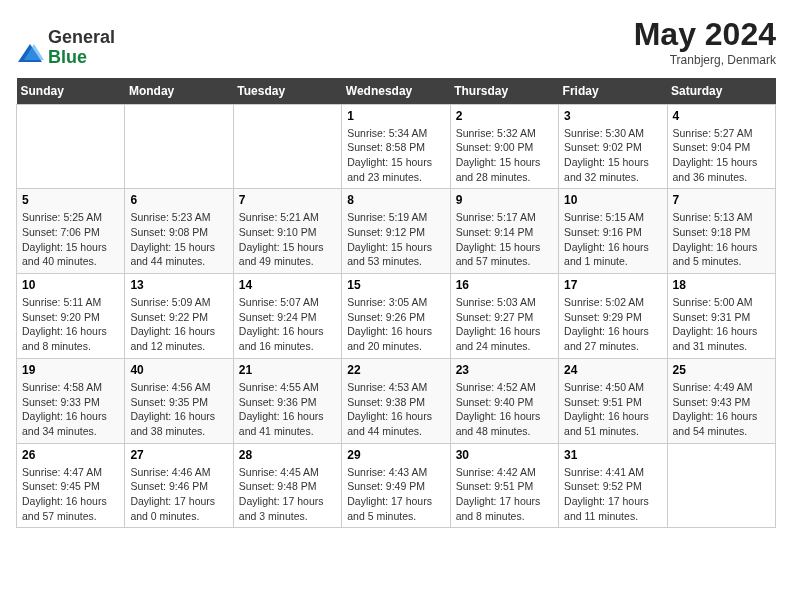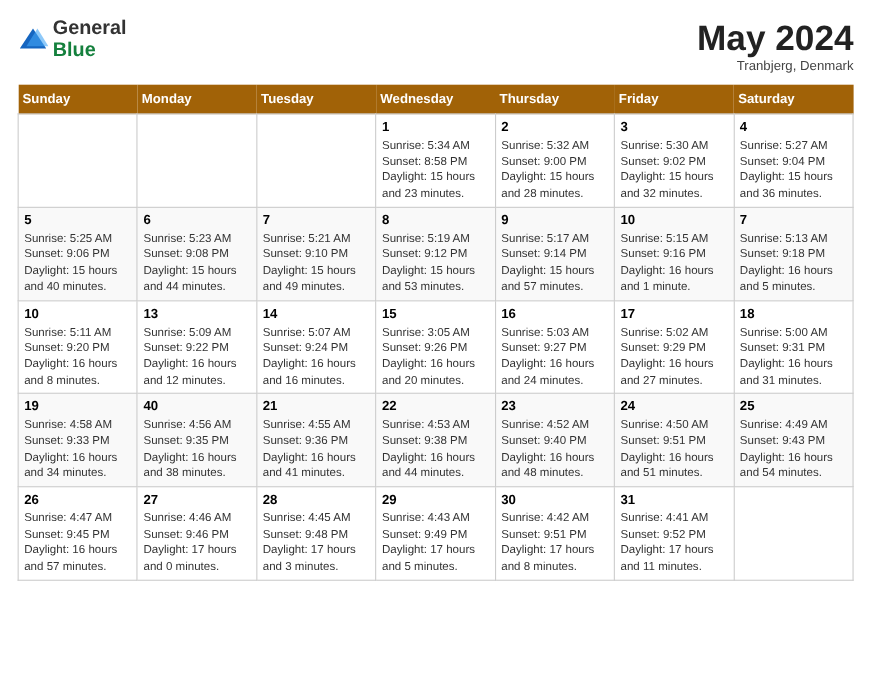--- a/index.html
+++ b/index.html
@@ -11,22 +11,23 @@
       padding: 16px;
     }
     .header {
       display: flex;
       justify-content: space-between;
       align-items: flex-start;
       margin-bottom: 10px;
     }
     .logo {
       display: flex;
-      align-items: center;
+      align-items: flex-end;
       gap: 4px;
+      margin-top: 12px;
     }
     .logo-text {
       font-size: 18px;
       font-weight: bold;
       line-height: 1.1;
     }
     .logo-general { color: #333; }
     .logo-blue { color: #15803d; }
     .logo-icon {
       width: 28px;
@@ -44,21 +45,21 @@
     .location {
       font-size: 12px;
       color: #444;
     }
     table {
       width: 100%;
       border-collapse: collapse;
       font-size: 11px;
     }
     thead tr th {
-      background-color: #a16207;
+      background-color: #404040;
       color: #fff;
       padding: 6px 4px;
       text-align: left;
       font-weight: bold;
       font-size: 12px;
     }
     tbody tr td {
       border: 1px solid #ccc;
       vertical-align: top;
       padding: 4px 5px;
@@ -146,21 +147,21 @@
           <div class="day-detail">Sunrise: 5:27 AM
 Sunset: 9:04 PM
 Daylight: 15 hours
 and 36 minutes.</div>
         </td>
       </tr>
       <tr>
         <td>
           <div class="day-num">5</div>
           <div class="day-detail">Sunrise: 5:25 AM
-Sunset: 9:06 PM
+Sunset: 7:06 PM
 Daylight: 15 hours
 and 40 minutes.</div>
         </td>
         <td>
           <div class="day-num">6</div>
           <div class="day-detail">Sunrise: 5:23 AM
 Sunset: 9:08 PM
 Daylight: 15 hours
 and 44 minutes.</div>
         </td>

